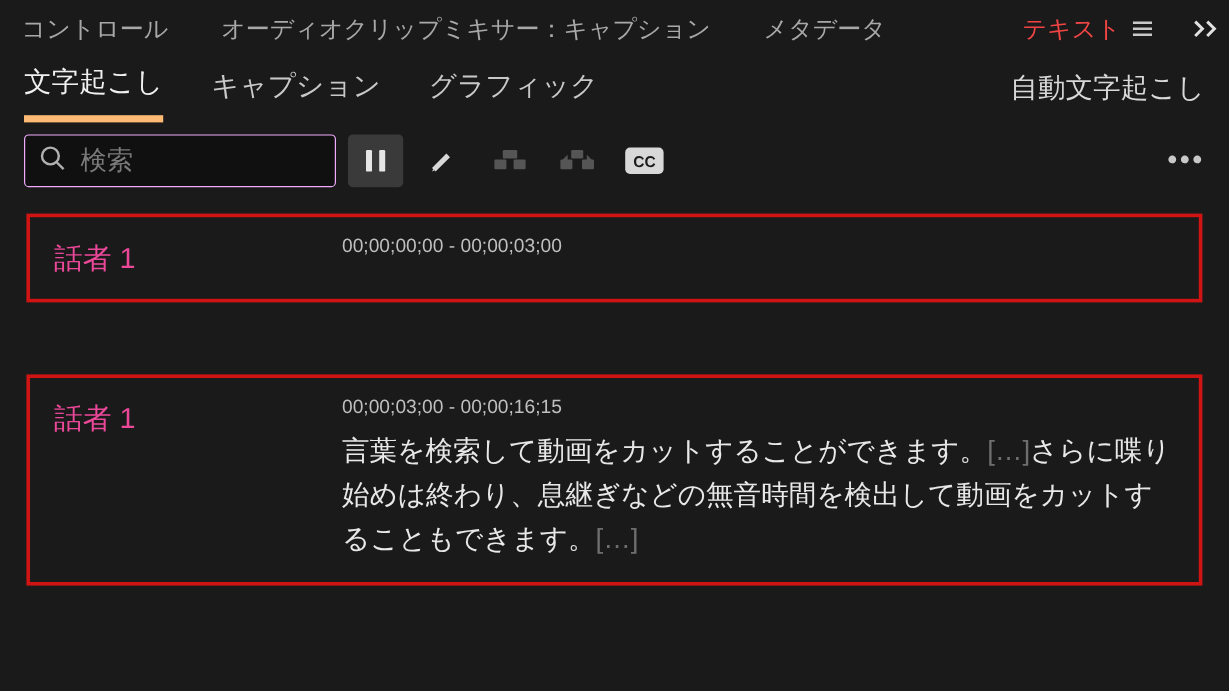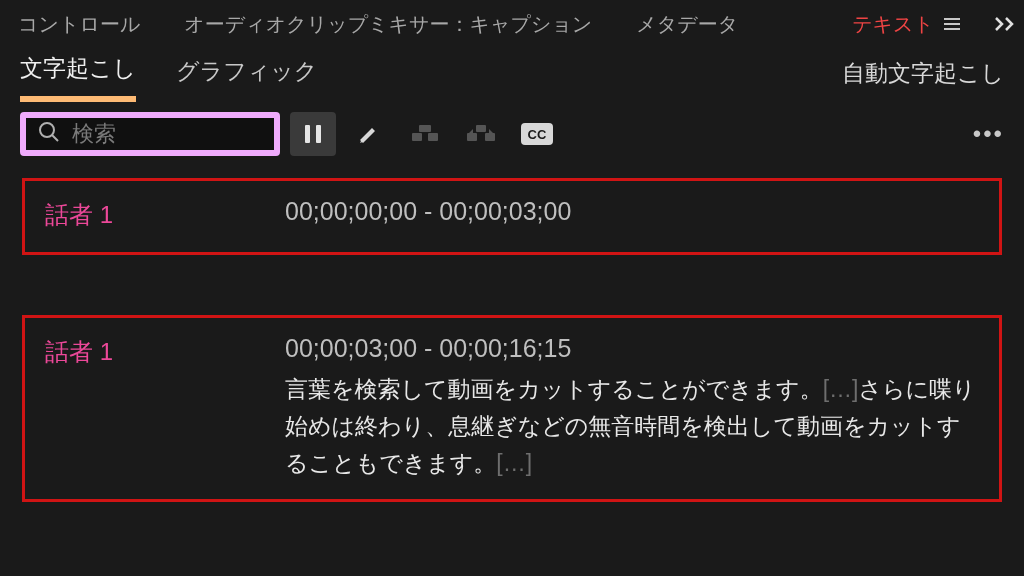--- a/index.html
+++ b/index.html
@@ -49,21 +49,21 @@
     align-items: center;
     height: 60px;
     padding: 0 20px;
     gap: 10px;
     margin-top: 6px;
   }
   .search-box {
     display: flex;
     align-items: center;
     background: #101010;
-    border: 6px solid #f0abfc;
+    border: 1px solid #f0abfc;
     border-radius: 4px;
     height: 44px;
     width: 260px;
     padding: 0 12px;
     gap: 12px;
   }
   .search-box input {
     background: transparent;
     border: none;
     outline: none;
@@ -96,21 +96,21 @@
   }
   .segment + .segment { margin-top: 56px; }
   .speaker {
     width: 200px;
     font-size: 24px;
     color: #ec4899;
     padding-top: 2px;
   }
   .seg-body { flex: 1; }
   .timecode {
-    font-size: 25px;
+    font-size: 16px;
     color: #bfbfbf;
     margin-bottom: 8px;
   }
   .seg-text {
     font-size: 23px;
     color: #e8e8e8;
     line-height: 1.6;
   }
   .ellip { color: #6e6e6e; }
   .muted-icon svg { opacity: 0.5; }
@@ -140,20 +140,21 @@
         <g stroke="#e0e0e0" stroke-width="2.5" fill="none">
           <polyline points="2,2 8,8 2,14"></polyline>
           <polyline points="12,2 18,8 12,14"></polyline>
         </g>
       </svg>
   </span>
 </div>
 
 <div class="sub-tabs">
   <div class="stab active">文字起こし</div>
+  <div class="stab">キャプション</div>
   <div class="stab">グラフィック</div>
   <div class="spacer"></div>
   <div class="auto-transcribe">自動文字起こし</div>
 </div>
 
 <div class="toolbar">
   <div class="search-box">
     <span>
       <svg width="22" height="22" viewBox="0 0 22 22">
           <g stroke="#b0b0b0" stroke-width="2" fill="none">

